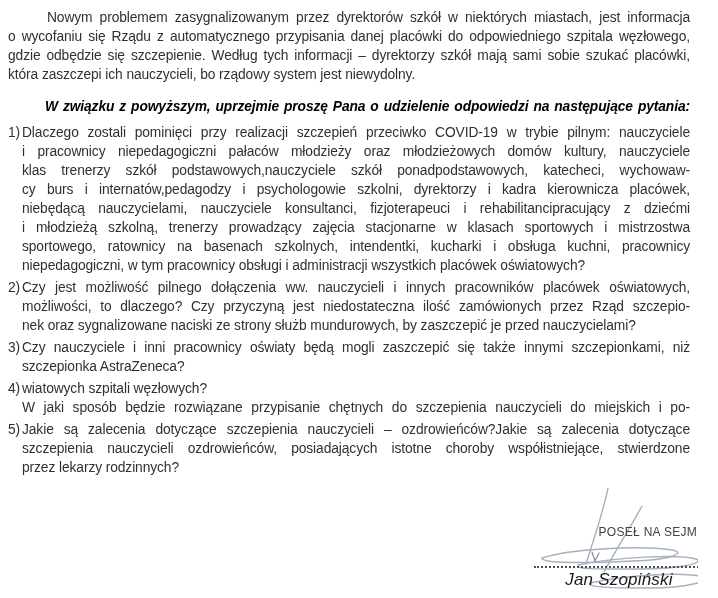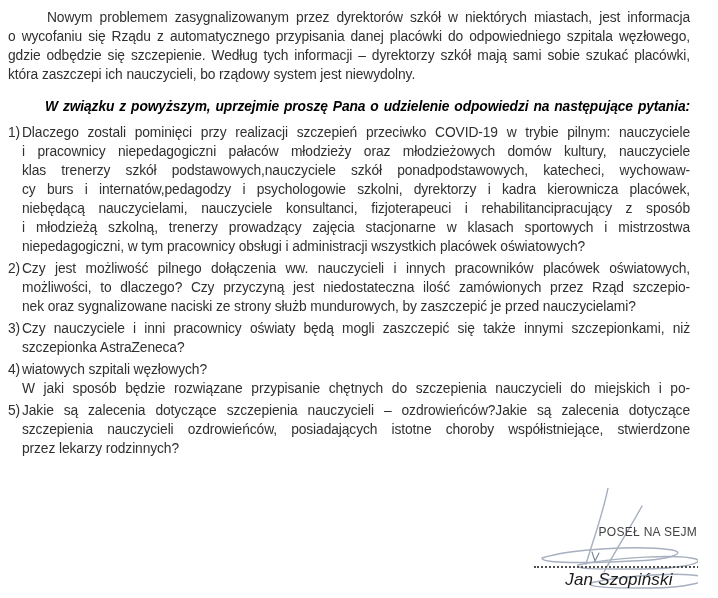--- a/index.html
+++ b/index.html
@@ -92,22 +92,23 @@
   <div class="lead-in">W związku z powyższym, uprzejmie proszę Pana o udzielenie odpowiedzi na następujące pytania:</div>
 
   <div class="questions">
 
     <div class="q">
       <span class="q-num">1)</span>
       <div class="line">Dlaczego zostali pominięci przy realizacji szczepień przeciwko COVID-19 w trybie pilnym: nauczyciele</div>
       <div class="line">i pracownicy niepedagogiczni pałaców młodzieży oraz młodzieżowych domów kultury, nauczyciele</div>
       <div class="line">klas trenerzy szkół podstawowych,nauczyciele szkół ponadpodstawowych, katecheci, wychowaw-</div>
       <div class="line">cy burs i internatów,pedagodzy i psychologowie szkolni, dyrektorzy i kadra kierownicza placówek,</div>
-      <div class="line">niebędącą nauczycielami, nauczyciele konsultanci, fizjoterapeuci i rehabilitancipracujący z sposób</div>
+      <div class="line">niebędącą nauczycielami, nauczyciele konsultanci, fizjoterapeuci i rehabilitancipracujący z dziećmi</div>
       <div class="line">i młodzieżą szkolną, trenerzy prowadzący zajęcia stacjonarne w klasach sportowych i mistrzostwa</div>
+      <div class="line">sportowego, ratownicy na basenach szkolnych, intendentki, kucharki i obsługa kuchni, pracownicy</div>
       <div class="line lastline">niepedagogiczni, w tym pracownicy obsługi i administracji wszystkich placówek oświatowych?</div>
     </div>
 
     <div class="q">
       <span class="q-num">2)</span>
       <div class="line">Czy jest możliwość pilnego dołączenia ww. nauczycieli i innych pracowników placówek oświatowych,</div>
       <div class="line">możliwości, to dlaczego? Czy przyczyną jest niedostateczna ilość zamówionych przez Rząd szczepio-</div>
       <div class="line lastline">nek oraz sygnalizowane naciski ze strony służb mundurowych, by zaszczepić je przed nauczycielami?</div>
     </div>
 

